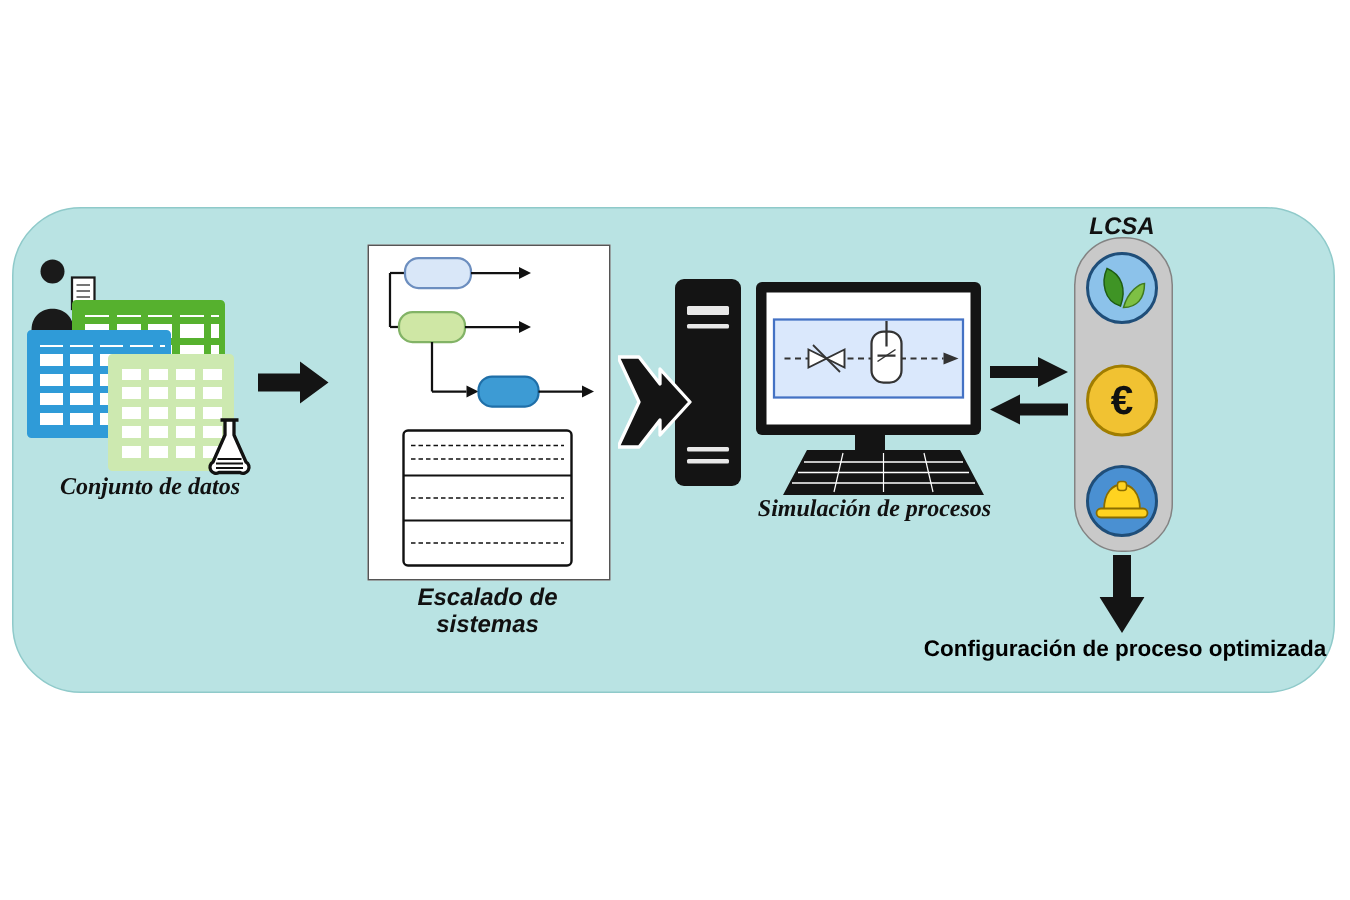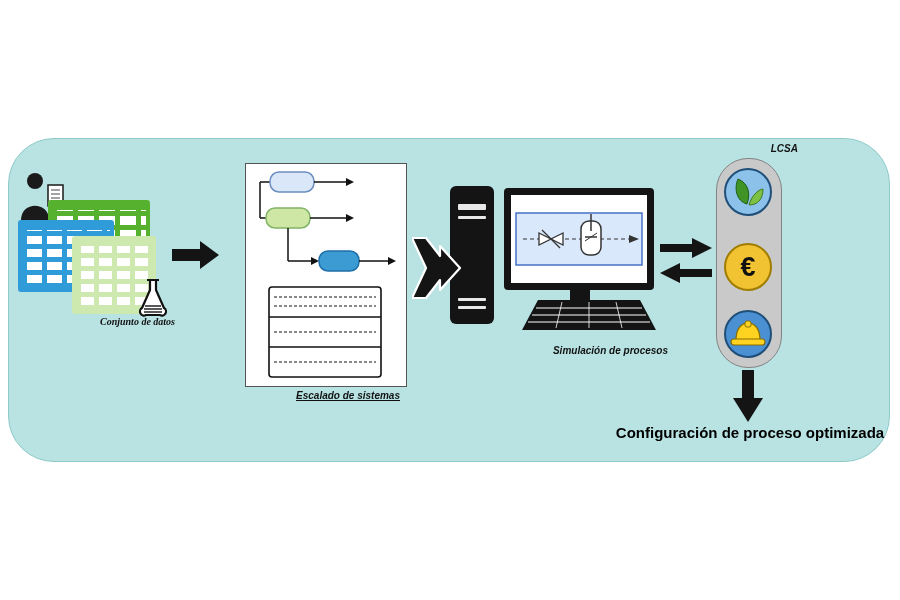--- a/index.html
+++ b/index.html
@@ -2,22 +2,22 @@
 <html><head>
 <meta charset="utf-8">
 <style>
   html,body{margin:0;padding:0;background:#fff;}
   .stage{position:relative;width:900px;height:600px;background:#fff;overflow:hidden;
          font-family:"Liberation Sans",sans-serif;}
   .container{position:absolute;left:8px;top:138px;width:880px;height:322px;
              background:#b9e3e3;border:1px solid #8fcaca;border-radius:46px;}
 
   .abs{position:absolute;}
-  .small-label{position:absolute;font-size:10px;font-weight:bold;font-style:italic;
-               color:#111;text-align:right;}
+  .small-label{position:absolute;font-size:16px;font-weight:bold;font-style:italic;
+               color:#111;text-align:center;}
   .output-label{position:absolute;font-size:15px;font-weight:bold;color:#000;text-align:center;}
 
   
   .sheet{position:absolute;border-radius:3px;}
   .sheet-green{left:48px;top:200px;width:94px;height:62px;z-index:2;
     border:4px solid #56b12e;border-top-width:10px;
     background:
       repeating-linear-gradient(90deg,#56b12e 0 5px,transparent 5px 21px),
       repeating-linear-gradient(0deg,#56b12e 0 5px,transparent 5px 14px),#fff;}
   .sheet-blue{left:18px;top:220px;width:88px;height:58px;z-index:3;
@@ -106,21 +106,21 @@
     <svg style="position:absolute;left:22px;top:122px;" width="114" height="92" viewBox="0 0 114 92">
       <rect x="1" y="1" width="112" height="90" rx="3" fill="#fff" stroke="#111" stroke-width="1.6"></rect>
       <line x1="1" y1="31" x2="113" y2="31" stroke="#111" stroke-width="1.3"></line>
       <line x1="1" y1="61" x2="113" y2="61" stroke="#111" stroke-width="1.3"></line>
       <line x1="6" y1="11" x2="108" y2="11" stroke="#111" stroke-width="1" stroke-dasharray="3 2"></line>
       <line x1="6" y1="20" x2="108" y2="20" stroke="#111" stroke-width="1" stroke-dasharray="3 2"></line>
       <line x1="6" y1="46" x2="108" y2="46" stroke="#111" stroke-width="1" stroke-dasharray="3 2"></line>
       <line x1="6" y1="76" x2="108" y2="76" stroke="#111" stroke-width="1" stroke-dasharray="3 2"></line>
     </svg>
   </div>
-  <div class="small-label" style="left:250px;top:390px;width:150px;text-decoration:underline;">Escalado de sistemas</div>
+  <div class="small-label" style="left:250px;top:390px;width:150px;">Escalado de sistemas</div>
 
   <div class="tower">
     <div class="slot" style="top:18px;height:6px;"></div>
     <div class="slot" style="top:30px;height:3px;"></div>
     <div class="slot" style="top:112px;height:3px;"></div>
     <div class="slot" style="top:120px;height:3px;"></div>
   </div>
   <svg class="abs" style="left:412px;top:236px;z-index:3;" width="50" height="64" viewBox="0 0 50 64">
     <polygon points="0,2 14,2 28,20 28,10 48,32 28,54 28,44 14,62 0,62 14,32" fill="#141414" stroke="#fff" stroke-width="2.2" stroke-linejoin="round"></polygon>
   </svg>
@@ -144,21 +144,21 @@
   <div class="stand"></div>
   <svg class="abs" style="left:522px;top:300px;" width="134" height="32" viewBox="0 0 134 32">
     <polygon points="16,0 118,0 134,30 0,30" fill="#141414"></polygon>
     <line x1="14" y1="8" x2="120" y2="8" stroke="#fff" stroke-width="1"></line>
     <line x1="10" y1="15" x2="124" y2="15" stroke="#fff" stroke-width="1"></line>
     <line x1="6" y1="22" x2="128" y2="22" stroke="#fff" stroke-width="1"></line>
     <line x1="40" y1="2" x2="34" y2="28" stroke="#fff" stroke-width="0.8"></line>
     <line x1="67" y1="2" x2="67" y2="28" stroke="#fff" stroke-width="0.8"></line>
     <line x1="94" y1="2" x2="100" y2="28" stroke="#fff" stroke-width="0.8"></line>
   </svg>
-  <div class="small-label" style="left:498px;top:345px;width:170px;">Simulación de procesos</div>
+  <div class="small-label" style="left:498px;top:331px;width:170px;font-family:Liberation Serif, serif;">Simulación de procesos</div>
 
   <svg class="abs" style="left:660px;top:238px;" width="52" height="46" viewBox="0 0 52 46">
     <polygon points="0,6 32,6 32,0 52,10 32,20 32,14 0,14" fill="#141414"></polygon>
     <polygon points="52,31 20,31 20,25 0,35 20,45 20,39 52,39" fill="#141414"></polygon>
   </svg>
 
   <div class="small-label" style="left:698px;top:143px;width:100px;">LCSA</div>
   <div class="lcsa-panel"></div>
 
   <div class="lcsa-circle circle-leaf">

